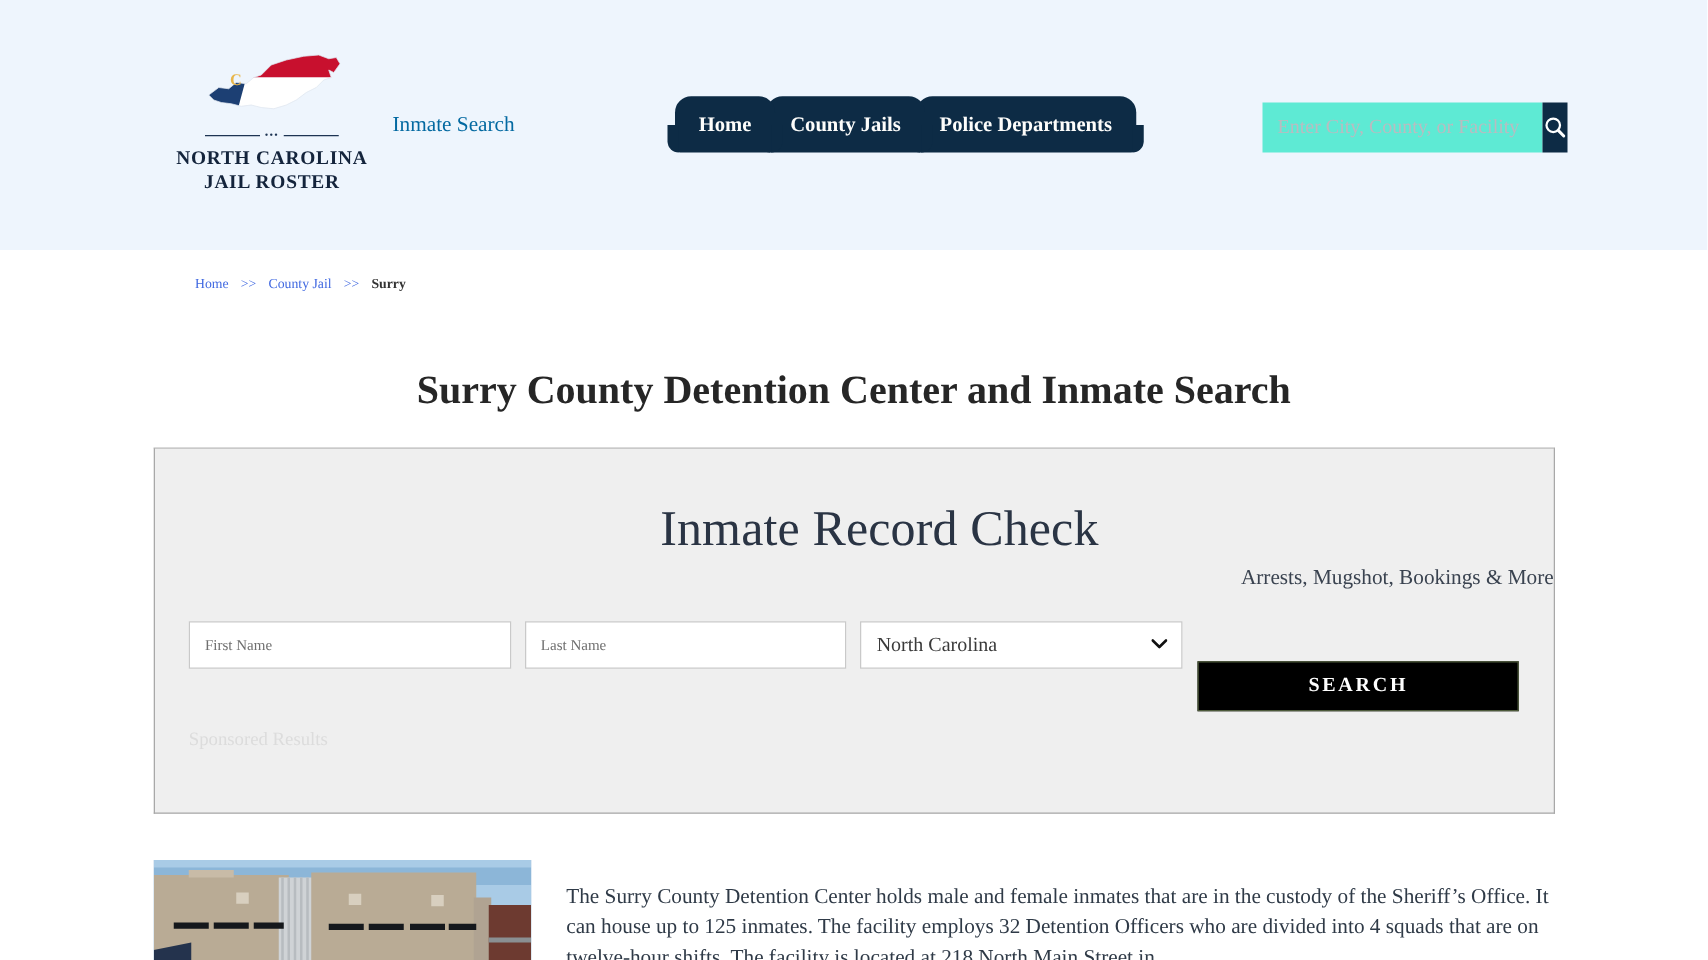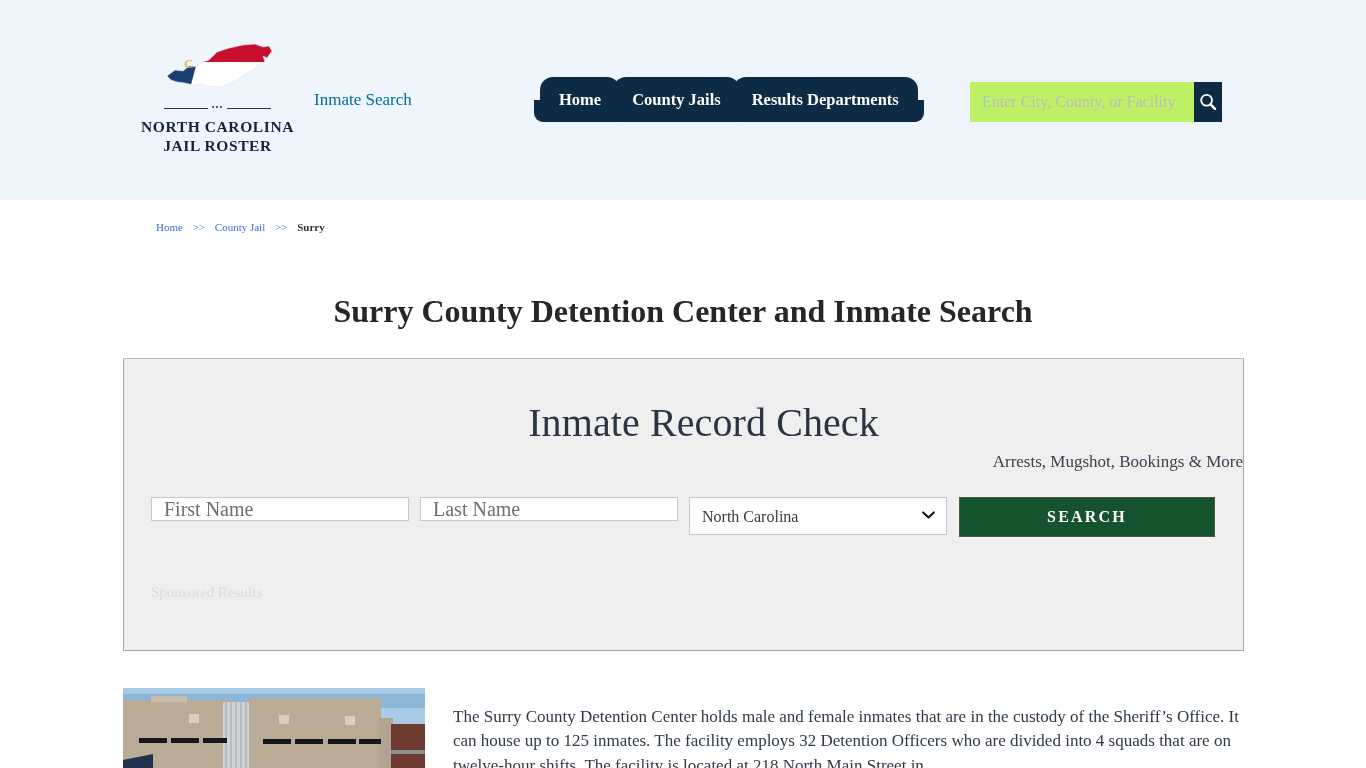--- a/index.html
+++ b/index.html
@@ -112,25 +112,26 @@
     top: 82px;
     width: 252px;
     height: 40px;
     display: flex;
   }
   .hsearch input {
     flex: 1;
     height: 40px;
     border: none;
     outline: none;
-    background: #bef264;
+    background: #5eead4;
     padding: 0 12px;
     font-family: "Liberation Serif", serif;
     font-size: 16px;
     color: #4b4b4b;
+    margin-left: 40px;
   }
   .hsearch input::placeholder { color: #b9bcc0; }
   .hsearch-btn {
     width: 34px; height: 40px;
     background: #0d2b45;
     display: flex;
     align-items: center;
     justify-content: center;
     cursor: pointer;
     border: none;
@@ -194,25 +195,25 @@
   }
   .form-row {
     position: absolute;
     left: 27px;
     top: 138px;
     width: 1064px;
     display: flex;
     align-items: flex-start;
   }
   .fld {
-    height: 24px;
+    height: 38px;
     background: #ffffff;
     border: 1px solid #c9c9c9;
     font-family: "Liberation Serif", serif;
-    font-size: 20px;
+    font-size: 12px;
     color: #5a5a5a;
     padding: 0 12px;
     outline: none;
   }
   .fld::placeholder { color: #6f6f6f; }
   .fld-first { width: 258px; }
   .fld-last  { width: 258px; margin-left: 11px; }
   .sel-wrap {
     position: relative;
     margin-left: 11px;
@@ -235,28 +236,29 @@
   }
   .sel-chev {
     position: absolute;
     right: 12px; top: 14px;
     pointer-events: none;
   }
   .btn-search {
     margin-left: 12px;
     width: 257px;
     height: 40px;
-    background: #14532d;
+    background: #000000;
     border: 1px solid #4d5a3a;
     color: #ffffff;
     font-family: "Liberation Serif", serif;
     font-weight: bold;
     font-size: 16px;
     letter-spacing: 2.2px;
     cursor: pointer;
+    margin-top: 32px;
   }
   .sponsored {
     position: absolute;
     left: 27px;
     top: 225px;
     font-family: "Liberation Serif", serif;
     font-size: 15px;
     color: #dcdcdc;
   }
 
@@ -327,21 +329,21 @@
     <div class="tagline">Inmate Search</div>
 
     <nav class="nav">
       <div class="tab tab-1">
         <span>Home</span>
       </div>
       <div class="tab tab-2">
         <span>County Jails</span>
       </div>
       <div class="tab tab-3">
-        <span>Results Departments</span>
+        <span>Police Departments</span>
       </div>
     </nav>
 
     <div class="hsearch">
       <input type="text" placeholder="Enter City, County, or Facility" style="">
       <button class="hsearch-btn">
         <svg width="20" height="20" viewBox="0 0 20 20">
           <circle cx="8.6" cy="8.2" r="5.4" fill="none" stroke="#ffffff" stroke-width="1.8"></circle>
           <line x1="12.6" y1="12.3" x2="17" y2="16.8" stroke="#ffffff" stroke-width="2.4" stroke-linecap="round"></line>
         </svg>

